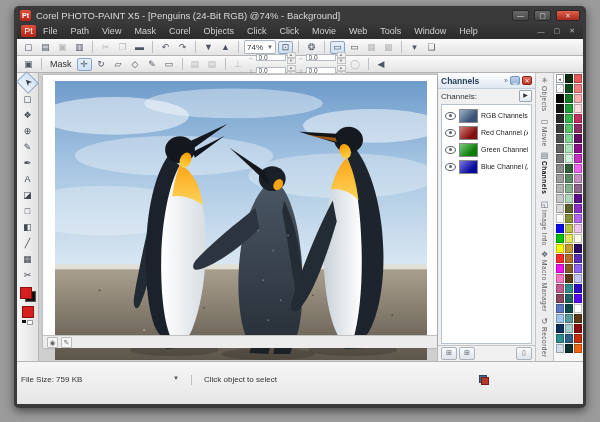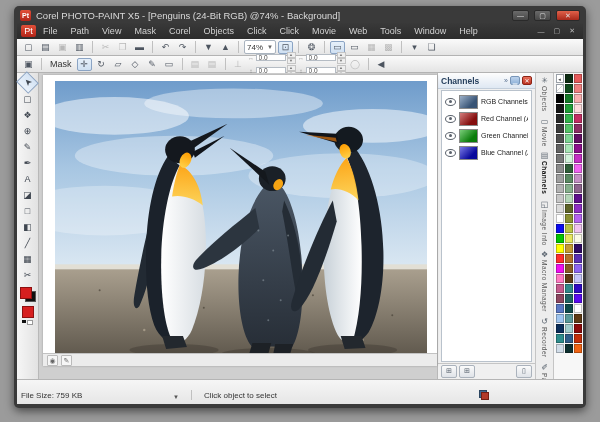--- a/index.html
+++ b/index.html
@@ -105,21 +105,21 @@
   
   .palette{width:30px;background:#f7f7f7;border-left:1px solid #c5c5c5;display:flex;justify-content:center;
     padding-top:1px;box-sizing:border-box;}
   .pal-col{display:flex;flex-direction:column;gap:1px;margin:0 .5px;}
   .pal-special{width:8px;height:9px;border:1px solid #9aa0a8;background:#fff;font-size:5px;line-height:8px;
     text-align:center;color:#444;box-sizing:border-box;}
   .pal-none{background:linear-gradient(135deg,#fff 45%,#999 48%,#fff 52%);}
   .swatch{width:8px;height:9px;border:1px solid rgba(0,0,0,.25);box-sizing:border-box;}
   
   .statusbar{height:16px;background:linear-gradient(#f6f6f6,#e6e6e6);border-top:1px solid #b5b5b5;
-    display:flex;align-items:flex-end;font-size:8px;color:#333;padding:4px 4px;gap:12px;}
+    display:flex;align-items:flex-start;font-size:8px;color:#333;padding:13px 4px;gap:12px;}
   .status-size{width:140px;}
   .status-drop{font-size:6px;color:#555;}
   .status-div{width:1px;height:10px;background:#c0c0c0;}
   .status-hint{flex:1;}
   .status-swatch{position:relative;width:10px;height:10px;margin-right:90px;}
   .status-swatch .a{position:absolute;left:0;top:0;width:6px;height:6px;background:#44698f;border:1px solid #2c4560;}
   .status-swatch .b{position:absolute;right:0;bottom:0;width:6px;height:6px;background:#b23a2a;border:1px solid #732015;}
 </style>
 </head>
 <body>
@@ -376,20 +376,24 @@
       </div>
     </div>
 
     <div class="docker">
       <div class="docker-header">
         <span class="docker-title">Channels</span>
         <span class="docker-chevron">»</span>
         <span class="dk-btn">▁</span>
         <span class="dk-btn close">✕</span>
       </div>
+      <div class="docker-sub">
+        <span class="docker-sub-label">Channels:</span>
+        <span class="flyout-btn">▶</span>
+      </div>
       <div class="channel-list">
         <div class="channel-row">
           <span class="eye"></span>
           <span class="chan-thumb" style="background-color: rgb(74, 111, 156);"></span>
           <span class="chan-label"><span>RGB Channels</span> </span>
         </div>
         <div class="channel-row">
           <span class="eye"></span>
           <span class="chan-thumb" style="background-color: rgb(176, 18, 18);"></span>
           <span class="chan-label"><span>Red Channel</span> <span>(Alt+1)</span></span>

